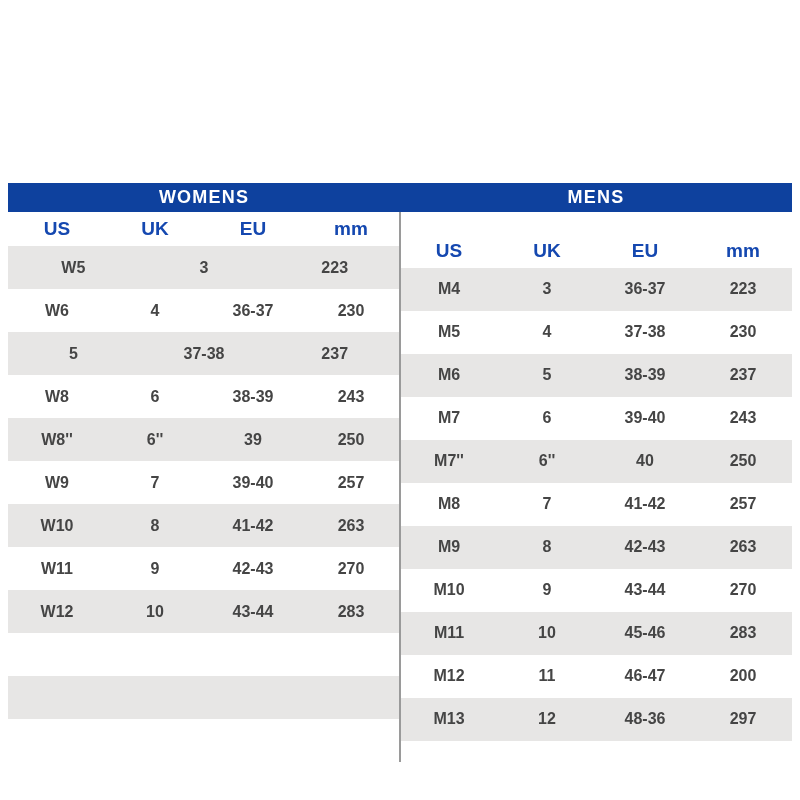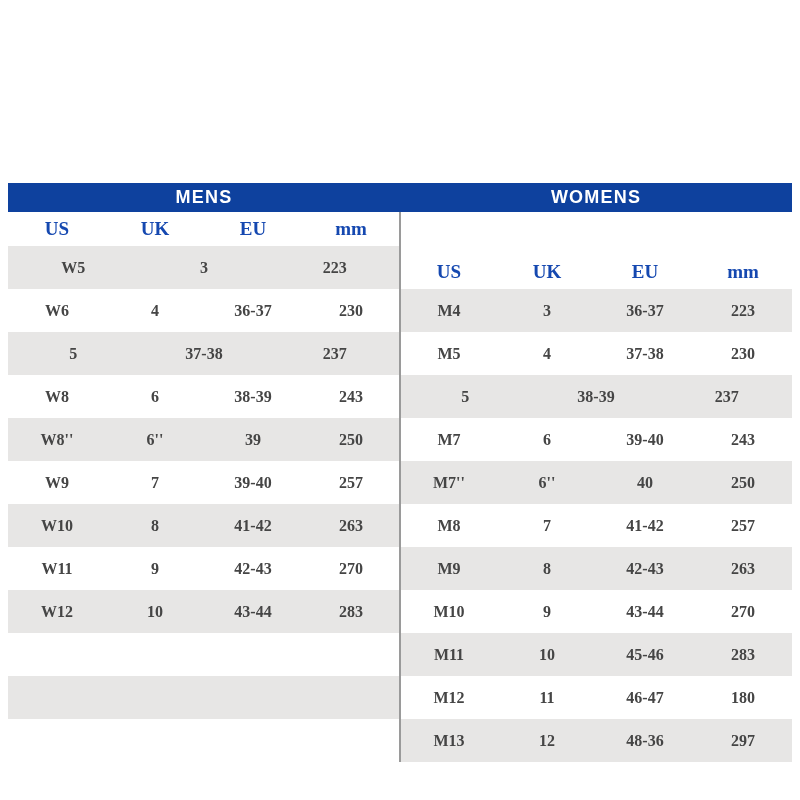--- a/index.html
+++ b/index.html
@@ -28,22 +28,21 @@
     align-items: center;
     justify-content: center;
     color: var(--header-text, #ffffff);
     font-weight: bold;
     font-size: 18px;
     letter-spacing: 1.2px;
   }
   .tables {
     position: relative;
     display: flex;
-    align-items: flex-end;
-    font-family: Liberation Serif, serif;
+    align-items: center;
   }
   .half-table {
     flex: 1;
     min-width: 0;
   }
   .col-header-row {
     display: flex;
     height: 34px;
   }
   .col-header-row .cell {
@@ -76,22 +75,22 @@
     width: 2px;
     background: var(--divider, #9A9A9A);
   }
 </style>
 </head>
 <body>
 
 <div class="size-chart">
 
   <div class="header-bar">
+    <div class="header-half">WOMENS</div>
     <div class="header-half">MENS</div>
-    <div class="header-half">WOMENS</div>
   </div>
 
   <div class="tables">
 
     <div class="half-table">
       <div class="col-header-row">
         <div class="cell">US</div>
         <div class="cell">UK</div>
         <div class="cell">EU</div>
         <div class="cell">mm</div>
@@ -184,20 +183,21 @@
             <div class="cell">36-37</div>
             <div class="cell">223</div>
           </div>
           <div class="row">
             <div class="cell">M5</div>
             <div class="cell">4</div>
             <div class="cell">37-38</div>
             <div class="cell">230</div>
           </div>
           <div class="row">
+            <div class="cell">M6</div>
             <div class="cell">5</div>
             <div class="cell">38-39</div>
             <div class="cell">237</div>
           </div>
           <div class="row">
             <div class="cell">M7</div>
             <div class="cell">6</div>
             <div class="cell">39-40</div>
             <div class="cell">243</div>
           </div>
@@ -228,21 +228,21 @@
           <div class="row">
             <div class="cell">M11</div>
             <div class="cell">10</div>
             <div class="cell">45-46</div>
             <div class="cell">283</div>
           </div>
           <div class="row">
             <div class="cell">M12</div>
             <div class="cell">11</div>
             <div class="cell">46-47</div>
-            <div class="cell">180</div>
+            <div class="cell">200</div>
           </div>
           <div class="row">
             <div class="cell">M13</div>
             <div class="cell">12</div>
             <div class="cell">48-36</div>
             <div class="cell">297</div>
           </div>
         </div>
     </div>
 

